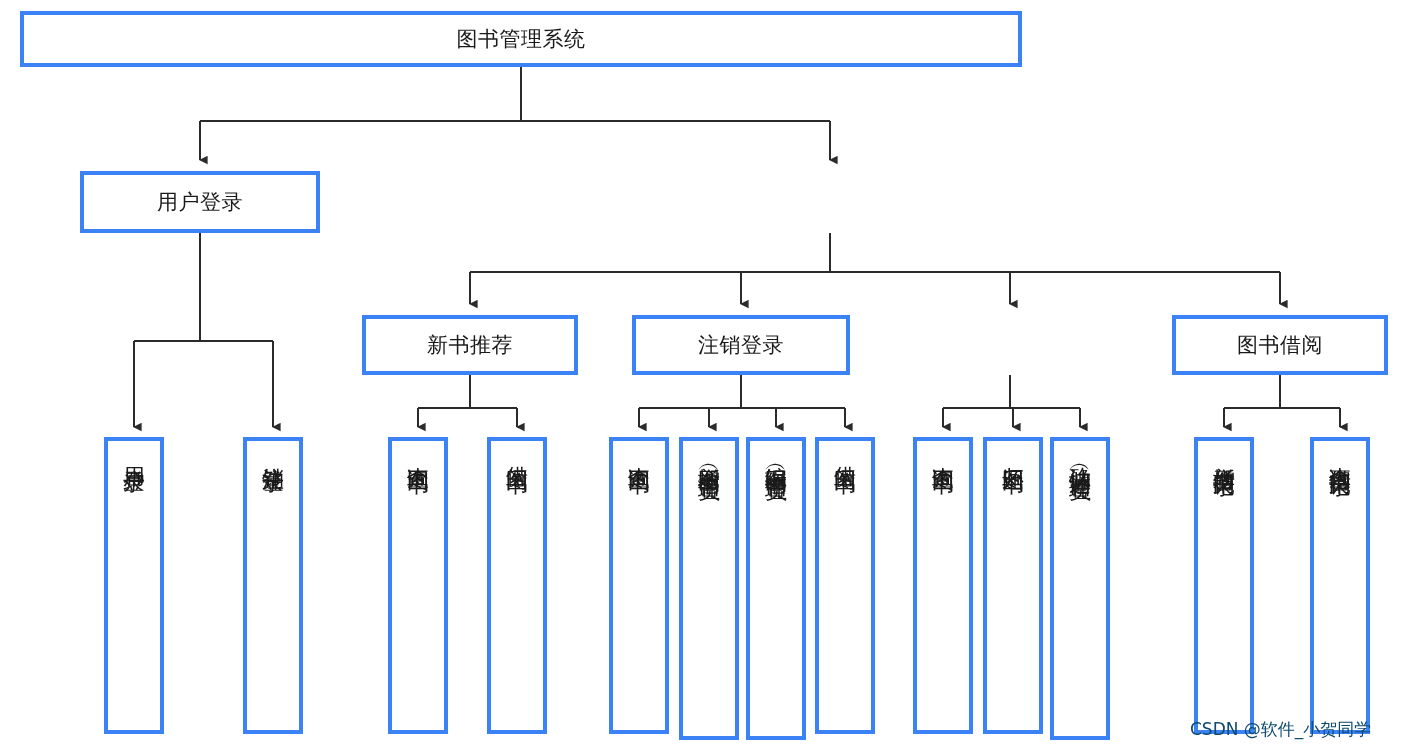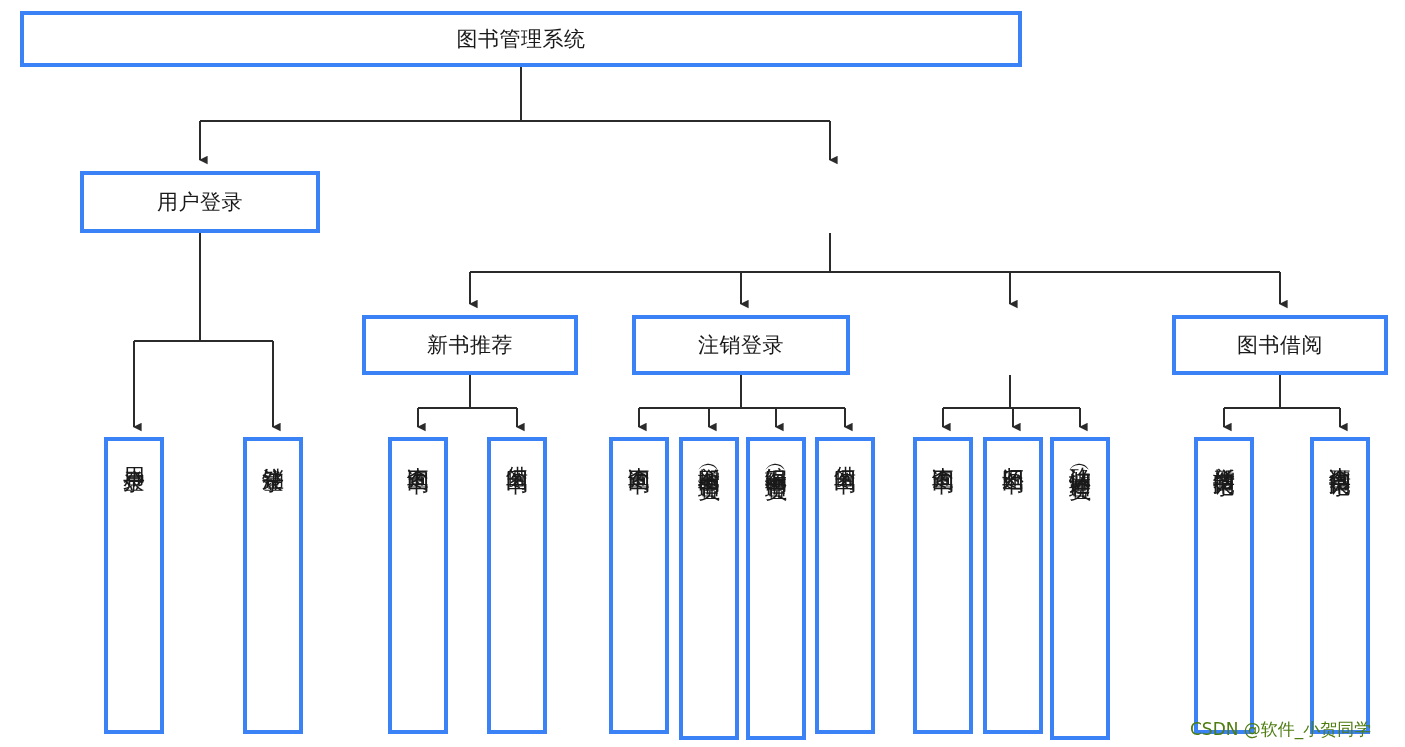--- a/index.html
+++ b/index.html
@@ -54,21 +54,21 @@
     font-size: 22px;
     line-height: 1.28;
     letter-spacing: 2px;
     white-space: nowrap;
   }
   .watermark {
     position: absolute;
     left: 1190px;
     top: 718px;
     font-size: 17px;
-    color: #4d7c0f;
+    color: #0c4a6e;
     white-space: nowrap;
     z-index: 6;
     font-family: "DejaVu Sans", "Liberation Sans", sans-serif;
   }
 </style>
 </head>
 <body>
 
 <div id="diagram-root">
 

